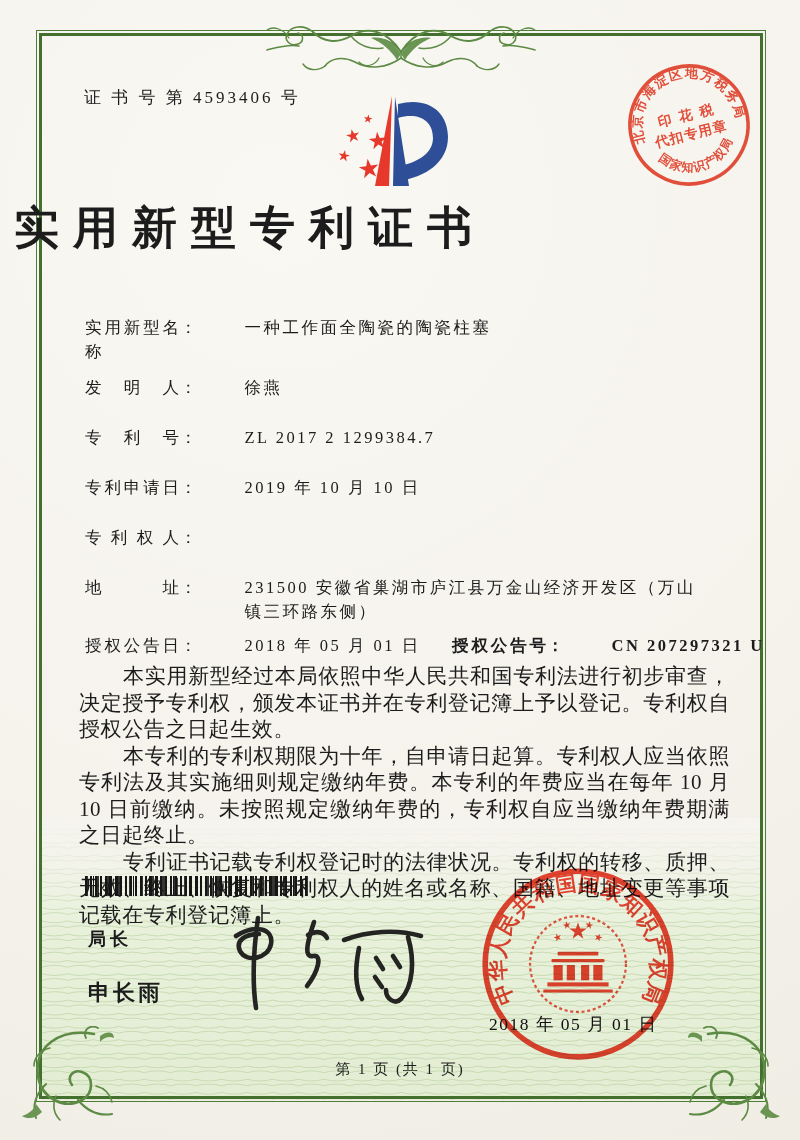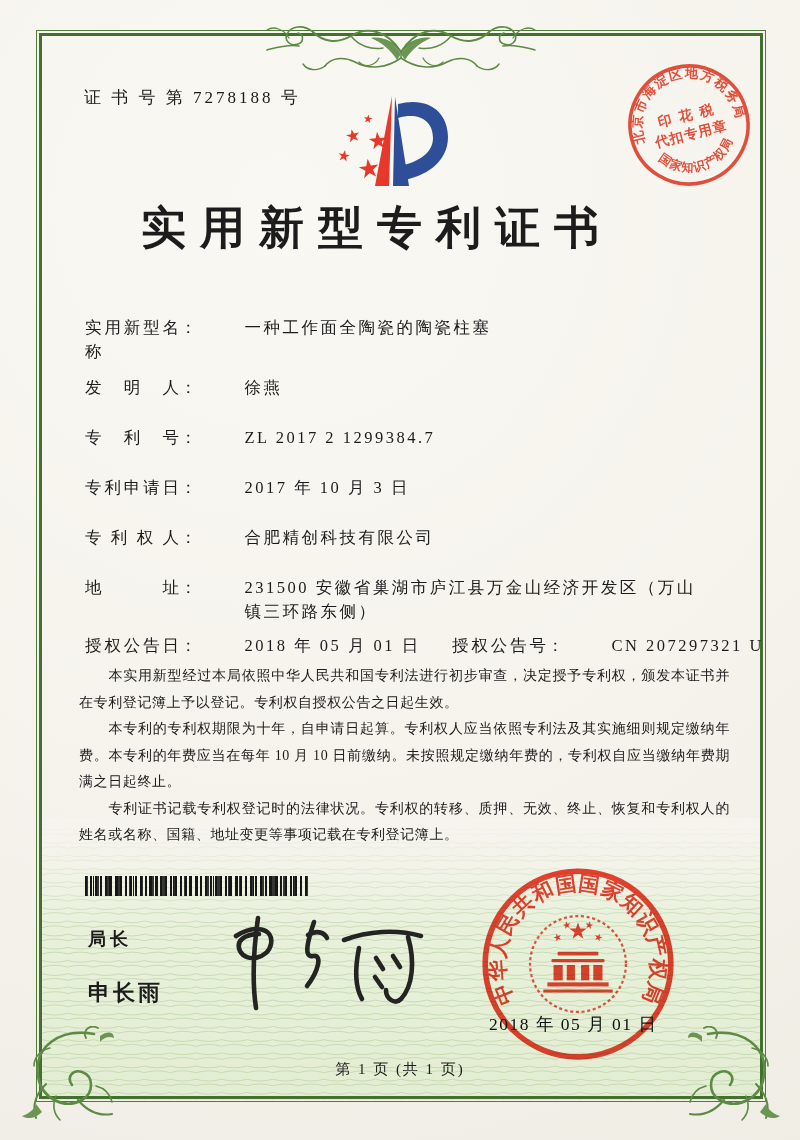--- a/index.html
+++ b/index.html
@@ -19,34 +19,34 @@
   .wavefade{position:absolute;left:0;top:0;width:100%;height:110px;
         background:linear-gradient(180deg,#f6f4ee 0%, rgba(246,244,238,0) 100%);}
   
   .orn-top{position:absolute;left:265px;top:12px;width:272px;height:76px;z-index:3;}
   .orn-corner{position:absolute;width:100px;height:96px;z-index:3;}
   .orn-bl{left:16px;top:1026px;}
   .orn-br{right:14px;top:1026px;transform:scaleX(-1);}
   
   .certno{position:absolute;left:84px;top:86px;font-size:17px;letter-spacing:3px;z-index:4;}
   .logo{position:absolute;left:326px;top:92px;width:140px;height:106px;z-index:4;}
-  .title{position:absolute;left:0;top:198px;width:740px;text-align:center;
+  .title{position:absolute;left:0;top:198px;width:740px;
          font-size:45px;font-weight:700;letter-spacing:14px;text-indent:14px;z-index:4;}
   
   .frow{position:absolute;left:85px;display:flex;align-items:flex-start;
         font-size:16.5px;z-index:4;line-height:24px;}
   .flabel{display:inline-block;width:94px;text-align:justify;text-align-last:justify;
         flex:none;letter-spacing:0;}
   .colon{flex:none;margin:0 8px 0 1px;}
   .fvalue{letter-spacing:2.5px;margin-left:40px;}
   .addr .fvalue{max-width:468px;}
-  .grant2{left:452px;}
+  .grant2{left:452px;font-weight:bold;}
   
   .body-text{position:absolute;left:79px;top:663px;width:651px;z-index:4;
-        font-size:14px;line-height:26.5px;text-align:justify;letter-spacing:.6px;}
+        font-size:21px;line-height:26.5px;text-align:justify;letter-spacing:.6px;}
   .body-text p{margin:0;text-indent:2.1em;}
   
   .barcode{position:absolute;left:85px;top:876px;width:224px;height:20px;z-index:4;
     background:
       repeating-linear-gradient(90deg,#151515 0 2px,rgba(0,0,0,0) 2px 5px),
       repeating-linear-gradient(90deg,#151515 0 1px,rgba(0,0,0,0) 1px 8px),
       repeating-linear-gradient(90deg,rgba(21,21,21,.85) 0 3px,rgba(0,0,0,0) 3px 11px);}
   
   .sig-title{position:absolute;left:88px;top:885px;font-size:18px;font-weight:700;z-index:4;
         font-family:"Liberation Sans","DejaVu Sans",sans-serif;letter-spacing:4px;margin-top:42px;}
@@ -182,21 +182,21 @@
       <path d="M40,70 c-4,10 -2,18 4,24" stroke-width="1.6"></path>
       <path d="M34,22 c-10,2 -16,10 -16,18" stroke-width="1.6"></path>
       <path d="M80,60 c8,2 14,8 16,16" stroke-width="1.6"></path>
     </g>
     <g fill="#6a9552" stroke="none">
       <path d="M84,10 C92,4 98,6 98,12 C94,10 88,11 84,16 Z"></path>
       <path d="M26,86 C20,92 12,94 6,90 C12,88 18,84 20,78 Z"></path>
     </g>
   </svg>
 
-  <div class="certno">证 书 号 第 7278188 号</div>
+  <div class="certno">证 书 号 第 4593406 号</div>
 
   <svg class="logo" viewBox="0 0 140 106">
     <defs>
       <path id="st" d="M0,-1 L0.2245,-0.309 0.951,-0.309 0.363,0.118 0.588,0.809 0,0.382 -0.588,0.809 -0.363,0.118 -0.951,-0.309 -0.2245,-0.309 Z"></path>
     </defs>
     <g fill="#e6392b">
       <use href="#st" transform="translate(27,44) scale(7) rotate(-12)"></use>
       <use href="#st" transform="translate(42,27) scale(4.6) rotate(8)"></use>
       <use href="#st" transform="translate(52,49) scale(9.4) rotate(-6)"></use>
       <use href="#st" transform="translate(18,64) scale(6) rotate(10)"></use>
@@ -241,26 +241,25 @@
     <span class="fvalue">徐燕</span>
   </div>
   <div class="frow" style="top:426px">
     <span class="flabel">专利号</span>
       <span class="colon">：</span>
     <span class="fvalue">ZL 2017 2 1299384.7</span>
   </div>
   <div class="frow" style="top:476px">
     <span class="flabel">专利申请日</span>
       <span class="colon">：</span>
-    <span class="fvalue">2017 年 10 月 3 日</span>
+    <span class="fvalue">2019 年 10 月 10 日</span>
   </div>
   <div class="frow" style="top:526px">
     <span class="flabel">专利权人</span>
       <span class="colon">：</span>
-    <span class="fvalue">合肥精创科技有限公司</span>
   </div>
   <div class="frow addr" style="top:576px">
     <span class="flabel">地址</span>
       <span class="colon">：</span>
     <span class="fvalue">231500 安徽省巢湖市庐江县万金山经济开发区（万山镇三环路东侧）</span>
   </div>
   <div class="frow" style="top:634px">
     <span class="flabel">授权公告日</span>
       <span class="colon">：</span>
     <span class="fvalue">2018 年 05 月 01 日</span>

